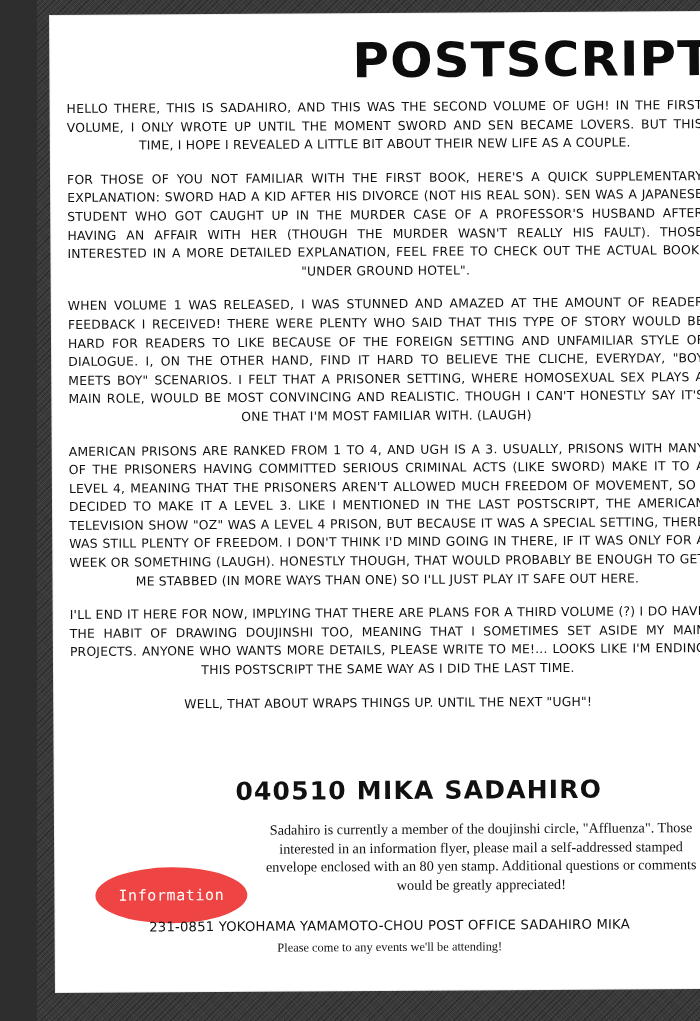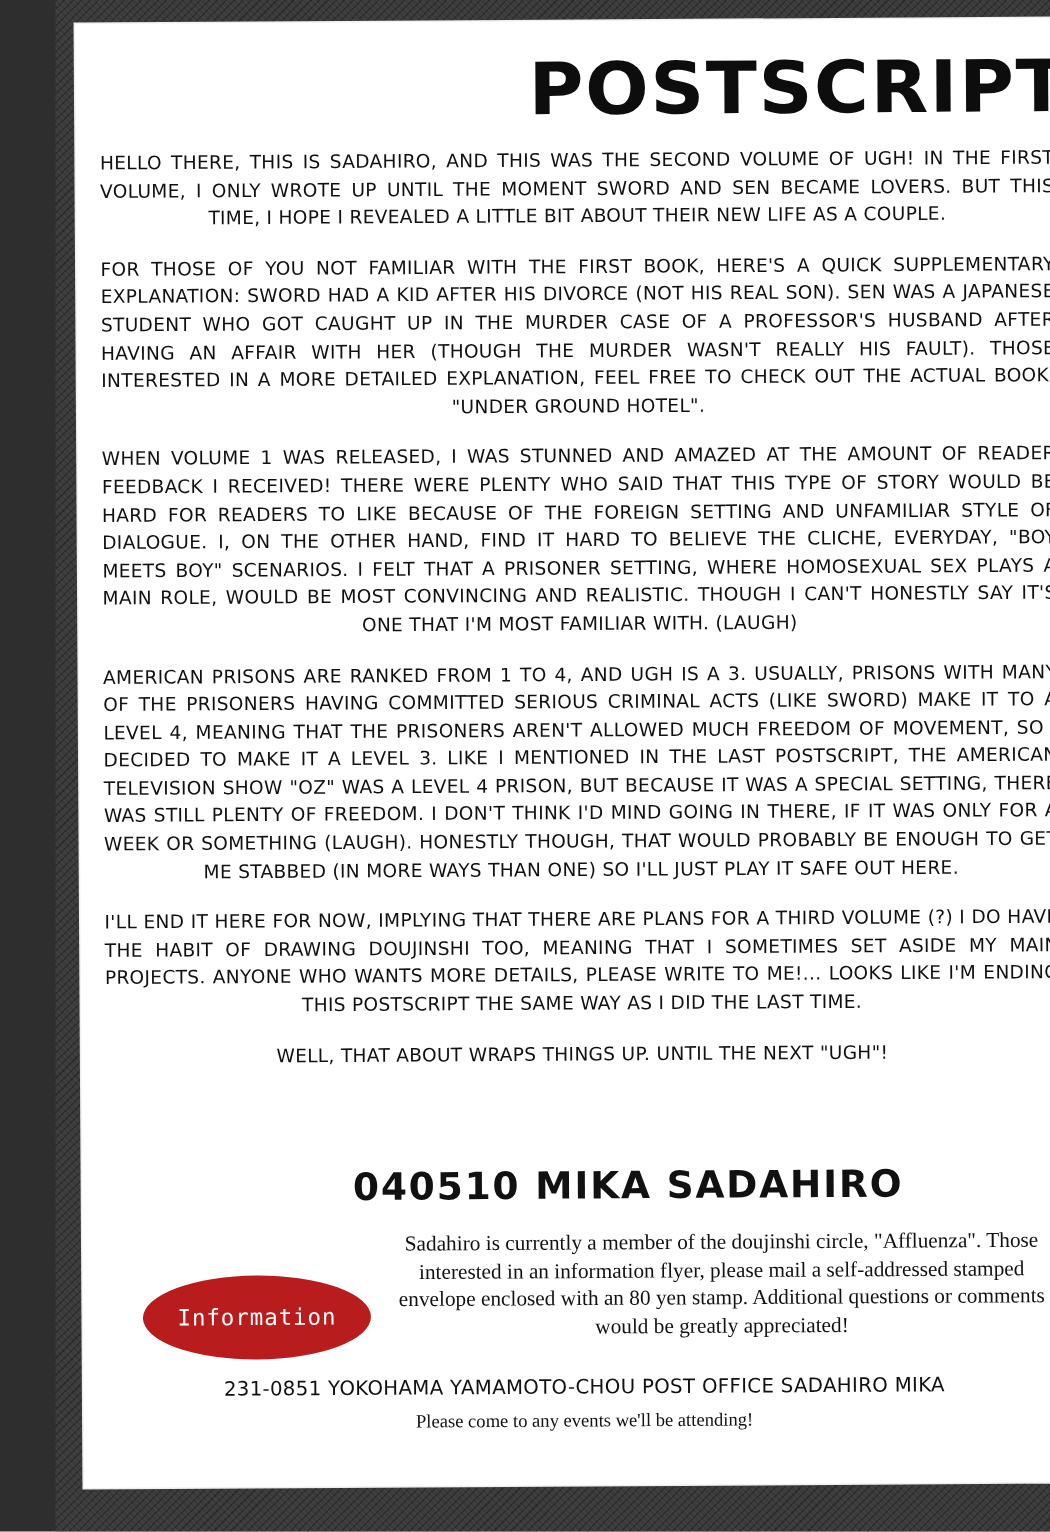--- a/index.html
+++ b/index.html
@@ -92,24 +92,24 @@
   .info-area {
     position: absolute;
     left: 0;
     top: 800px;
     width: 668px;
     height: 160px;
   }
   .info-badge {
     position: absolute;
     left: 40px;
-    top: 35px;
+    top: 52px;
     width: 152px;
     height: 56px;
-    background: #b91c1c;
+    background: #ef4444;
     border-radius: 76px / 28px;
     color: #fff;
     display: flex;
     align-items: center;
     justify-content: center;
     font-family: "DejaVu Sans Mono", monospace;
     font-size: 15px;
     letter-spacing: 0.6px;
   }
   .info-text {

